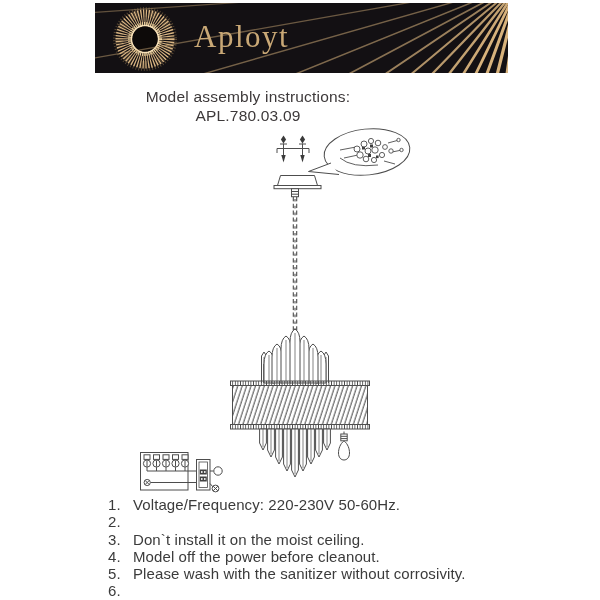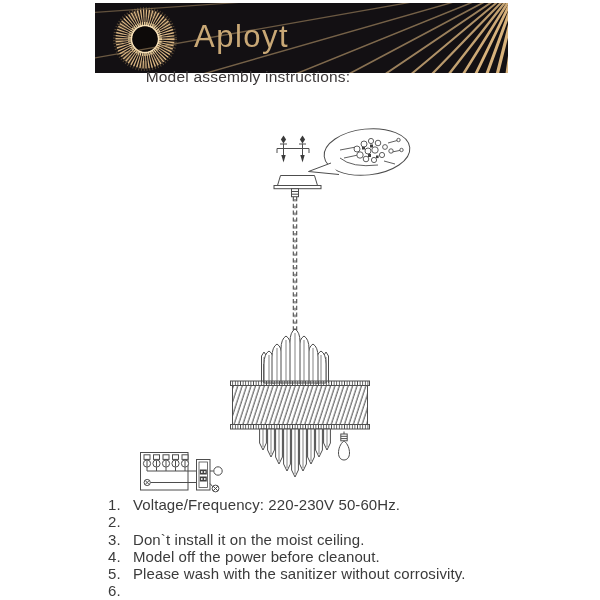--- a/index.html
+++ b/index.html
@@ -1,23 +1,23 @@
 <!DOCTYPE html>
 <html><head>
 <meta charset="utf-8">
 <style>
   html,body{margin:0;padding:0;background:#ffffff;}
   .page{position:relative;width:600px;height:600px;background:#ffffff;overflow:hidden;
         font-family:"Liberation Sans",sans-serif;color:#3b3b3b;}
   
   .banner{position:absolute;left:95px;top:3px;width:413px;height:70px;background:#131013;overflow:hidden;}
   .banner svg{position:absolute;left:0;top:0;}
-  .brand{position:absolute;left:99px;top:16px;font-size:31px;letter-spacing:1.5px;color:#c9a876;font-weight:400;}
-  
-  .title-block{position:absolute;left:0;top:68px;width:496px;text-align:center;line-height:18.5px;}
+  .brand{position:absolute;left:99px;top:16px;font-size:31px;letter-spacing:1.5px;color:#c9a876;font-weight:400;font-family:Liberation Serif, serif;}
+  
+  .title-block{position:absolute;left:0;top:88px;width:496px;text-align:center;line-height:18.5px;}
   .title-line{font-size:15.5px;color:#3d393a;letter-spacing:.2px;}
   
   .drawing{position:absolute;left:0;top:0;width:600px;height:600px;}
   
   .instructions{position:absolute;left:95px;top:496px;width:420px;}
   .instr-row{display:flex;font-size:15px;line-height:17.3px;color:#3b3b3b;letter-spacing:.1px;}
   .instr-num{width:22px;padding-left:13px;flex:none;}
   .instr-text{padding-left:3px;}
 </style>
 </head>
@@ -51,20 +51,21 @@
         <line x1="425" y1="-20" x2="-7" y2="104" stroke-width="1.4" opacity="0.5"></line>
         <line x1="425" y1="-20" x2="-18" y2="58" stroke-width="1.3" opacity="0.45"></line>
         <line x1="425" y1="-20" x2="-24" y2="11" stroke-width="1.2" opacity="0.4"></line>
       </g>
     </svg>
     <span class="brand">Aployt</span>
   </div>
 
   <div class="title-block">
     <div class="title-line">Model assembly instructions:</div>
+    <div class="title-line">APL.780.03.09</div>
   </div>
 
   <svg class="drawing" viewBox="0 0 600 600">
     <defs>
       <pattern id="hatch" width="4.2" height="10" patternUnits="userSpaceOnUse" patternTransform="rotate(18)">
         <line x1="1" y1="-2" x2="1" y2="12" stroke="#5a5a5a" stroke-width="1.1"></line>
       </pattern>
       <pattern id="ticks" width="2.6" height="5" patternUnits="userSpaceOnUse">
         <line x1="1.3" y1="0" x2="1.3" y2="5" stroke="#4d4d4d" stroke-width="0.9"></line>
       </pattern>

